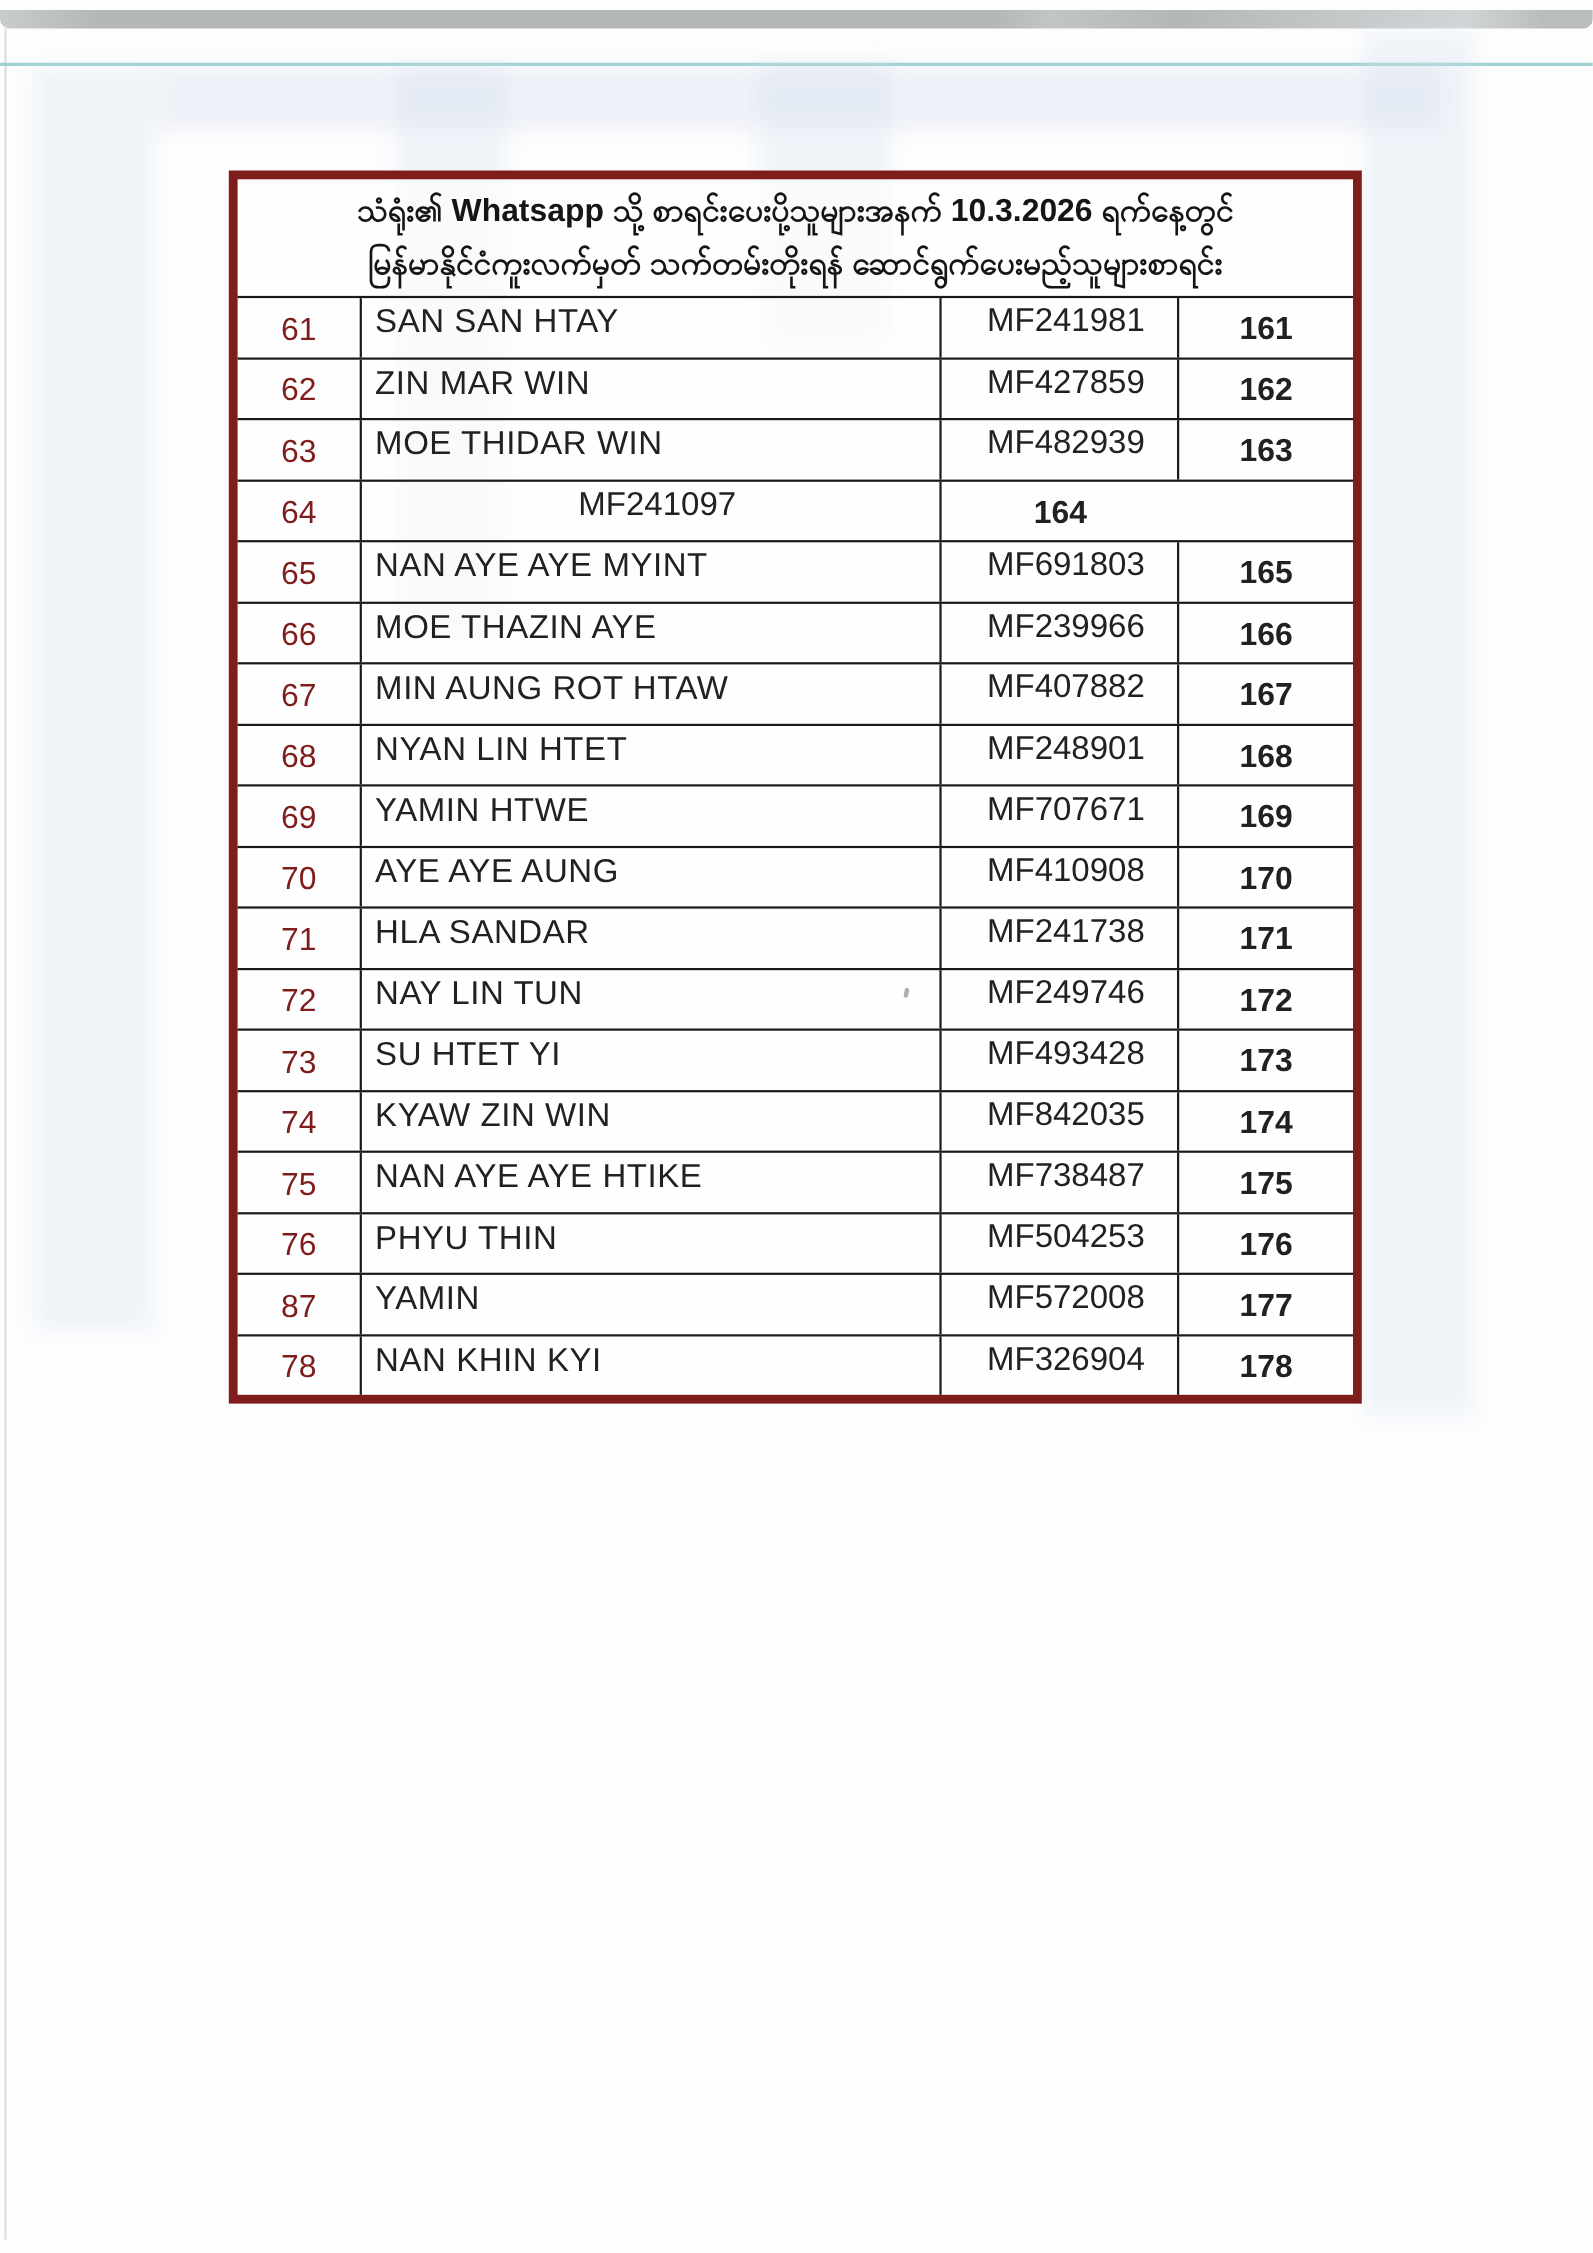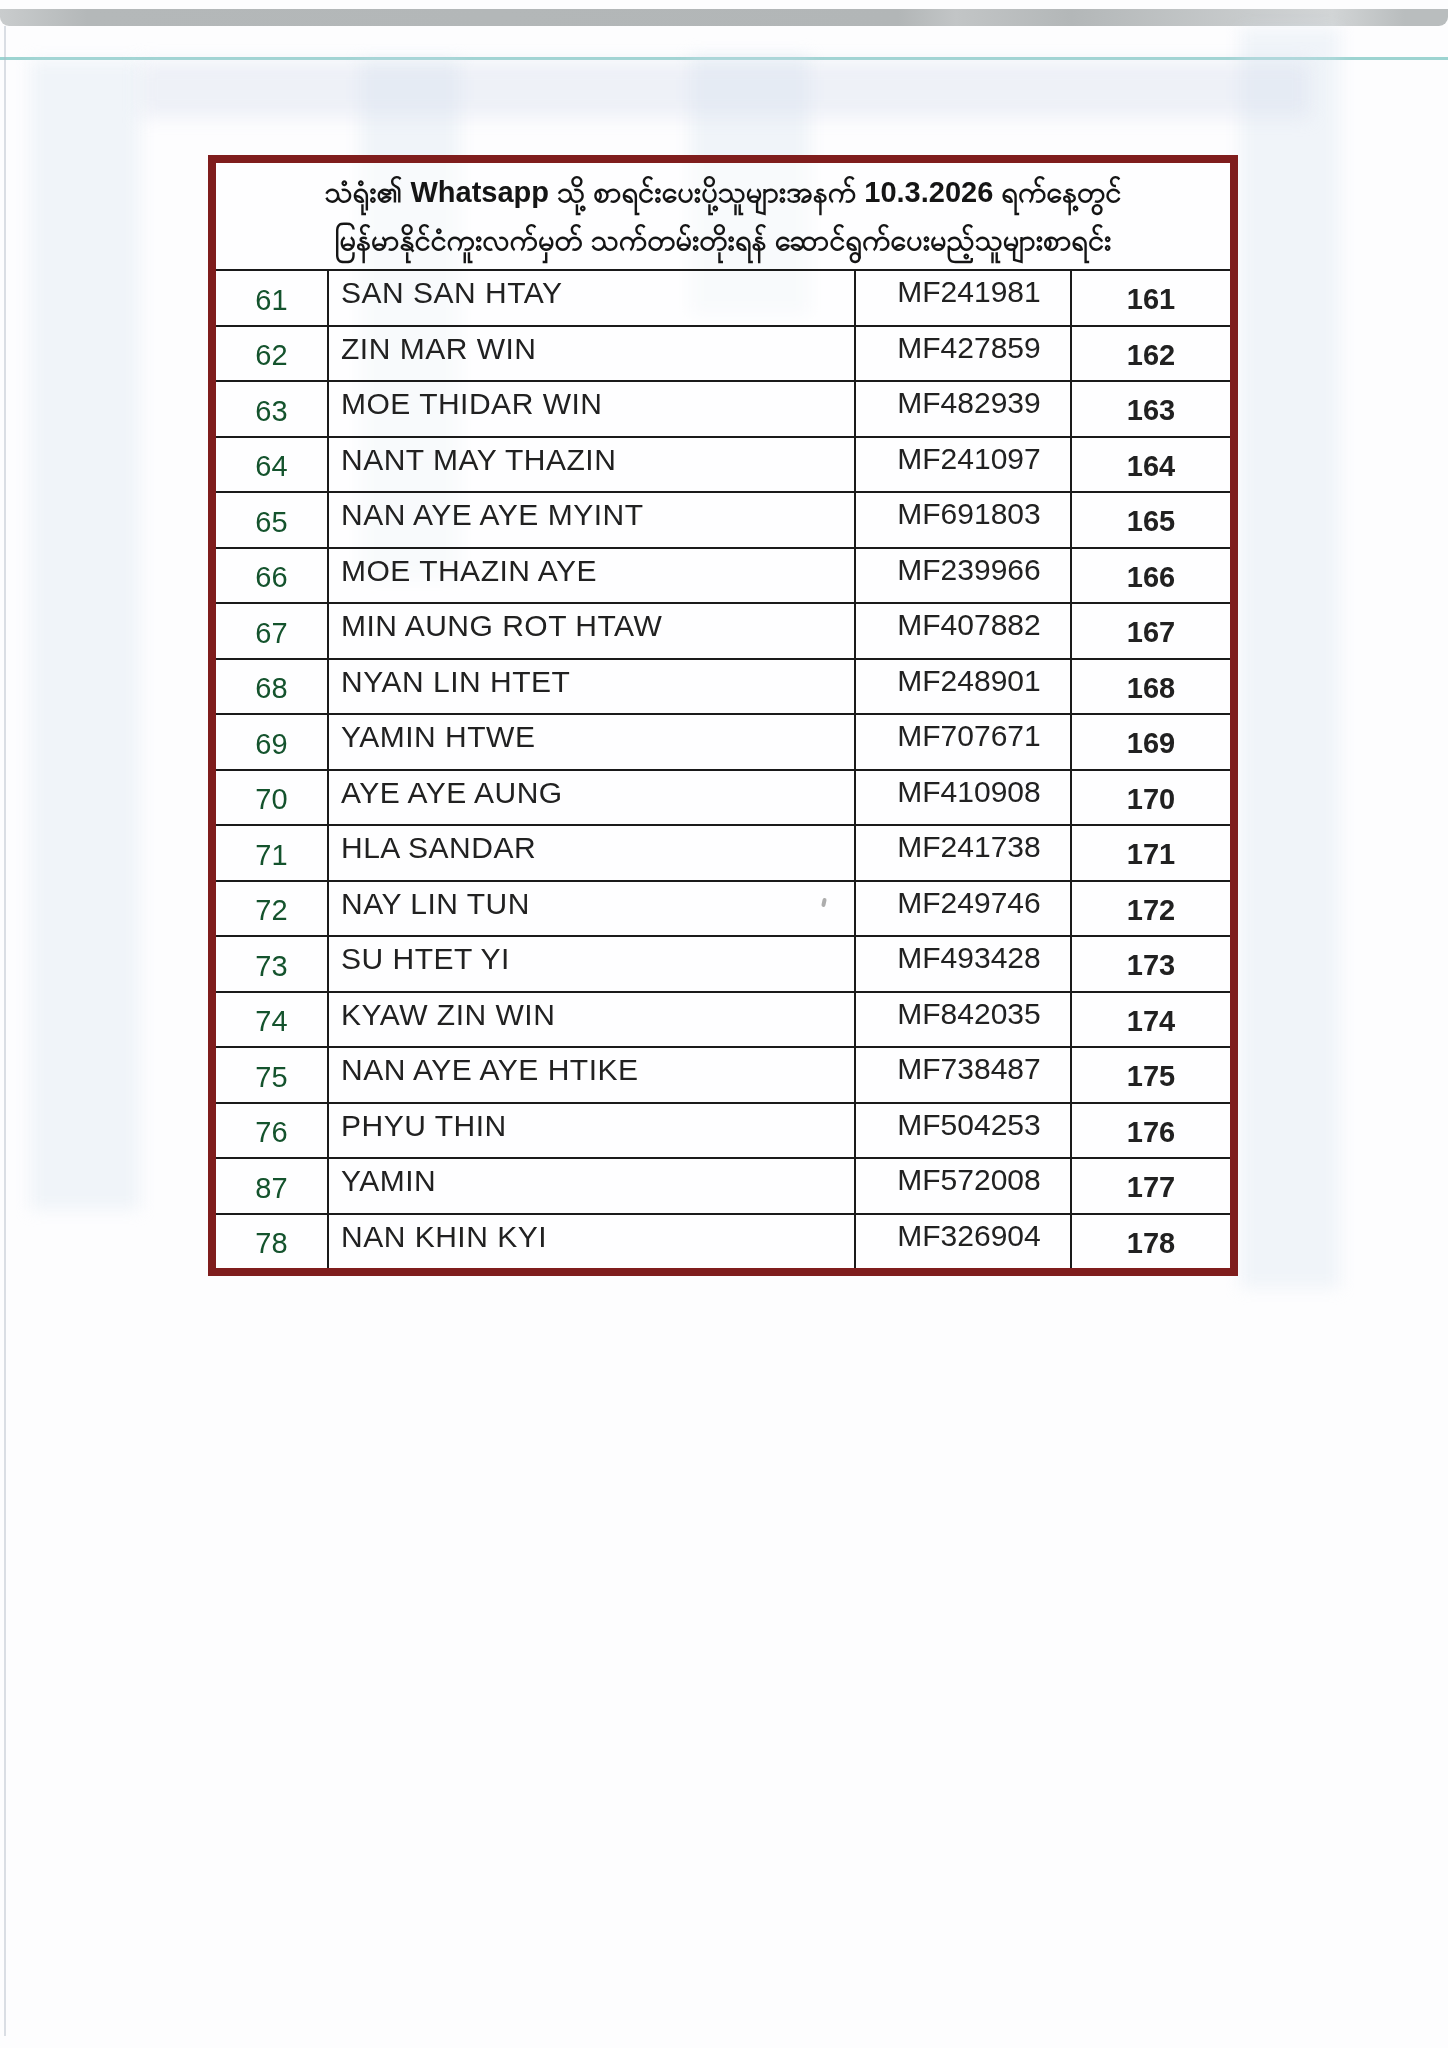--- a/index.html
+++ b/index.html
@@ -48,21 +48,21 @@
     height:53.5px;
     border-bottom:2px solid #1a1a1a;
   }
   .trow:last-child{border-bottom:none;}
   .cell{
     border-right:2px solid #1a1a1a;
     font-size:30px;color:#212121;
     overflow:hidden;white-space:nowrap;
   }
   .cell:last-child{border-right:none;}
-  .cell-no{display:flex;align-items:center;justify-content:center;padding-top:5px;font-size:29px;color:#14532d;}
+  .cell-no{display:flex;align-items:center;justify-content:center;padding-top:5px;font-size:29px;color:#7f1d1d;}
   .cell-name{padding:5px 0 0 12px;letter-spacing:.5px;}
   .cell-mf{text-align:center;padding-top:4px;margin-left:12px;}
   .cell-serial{display:flex;align-items:center;justify-content:center;padding-top:4px;font-size:29px;font-weight:bold;}
 </style>
 </head>
 <body>
 
 <div class="top-band"></div>
 <div class="teal-line"></div>
 <div class="edge-line"></div>
@@ -92,21 +92,20 @@
         <div class="cell cell-serial">162</div>
       </div>
       <div class="trow">
         <div class="cell cell-no">63</div>
         <div class="cell cell-name">MOE THIDAR WIN</div>
         <div class="cell cell-mf">MF482939</div>
         <div class="cell cell-serial">163</div>
       </div>
       <div class="trow">
         <div class="cell cell-no">64</div>
-        <div class="cell cell-name">NANT MAY THAZIN</div>
         <div class="cell cell-mf">MF241097</div>
         <div class="cell cell-serial">164</div>
       </div>
       <div class="trow">
         <div class="cell cell-no">65</div>
         <div class="cell cell-name">NAN AYE AYE MYINT</div>
         <div class="cell cell-mf">MF691803</div>
         <div class="cell cell-serial">165</div>
       </div>
       <div class="trow">

